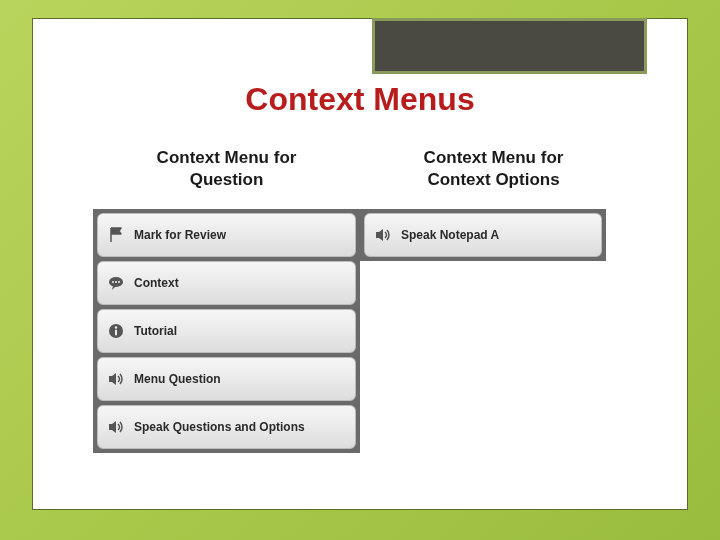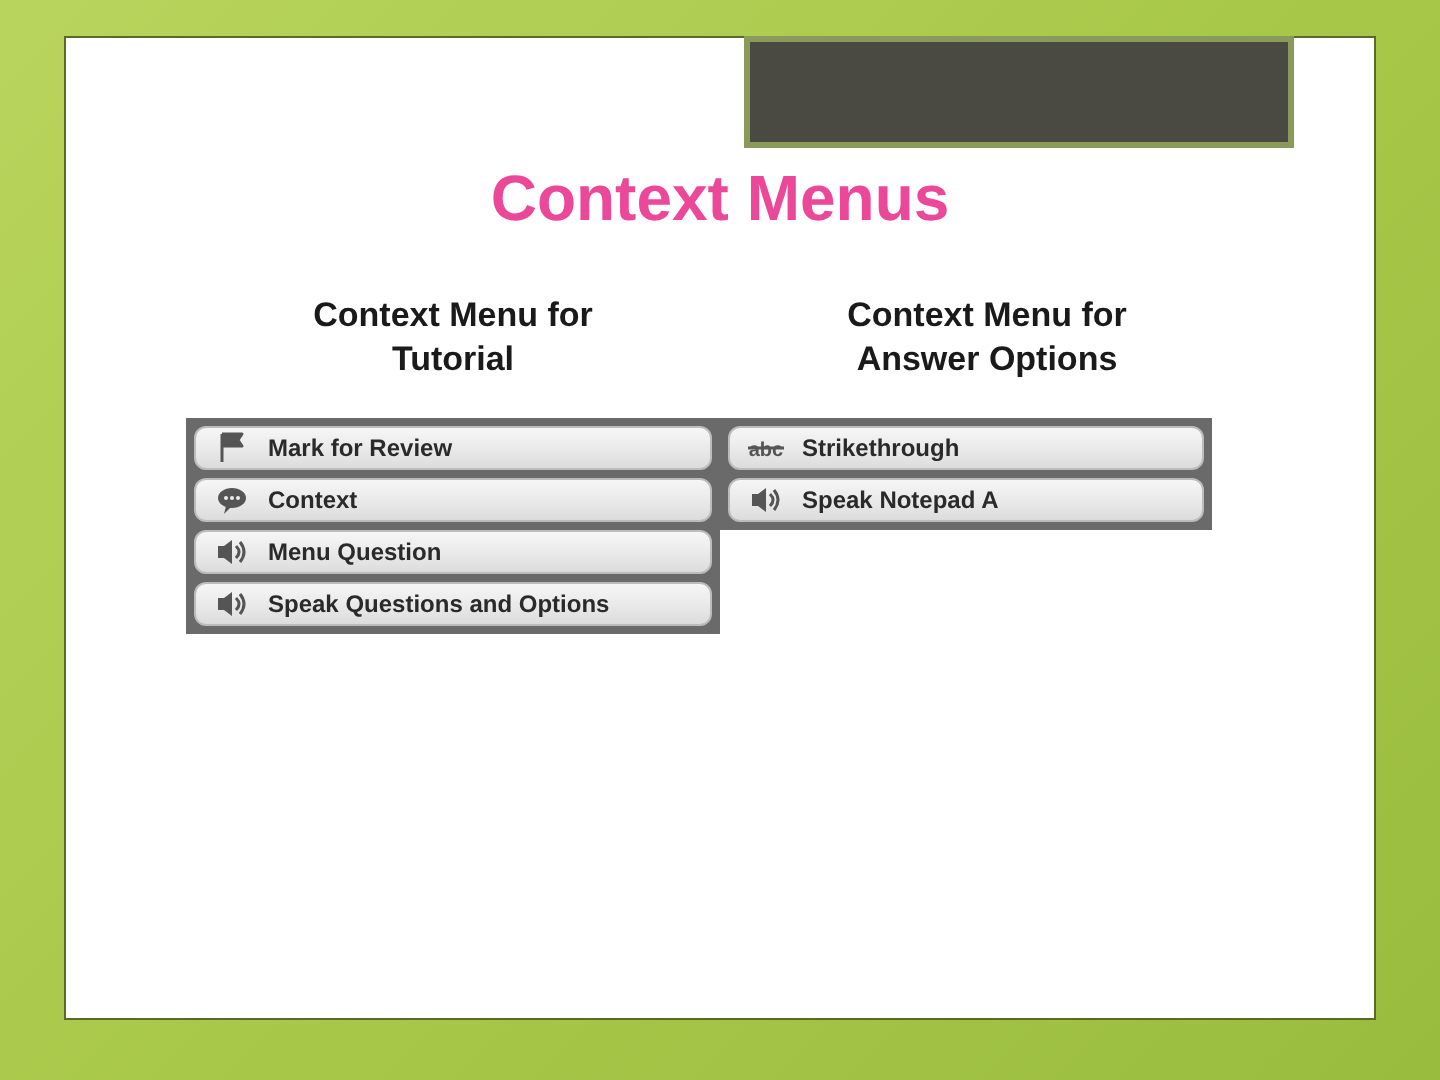--- a/index.html
+++ b/index.html
@@ -21,21 +21,21 @@
     width: 275px; height: 56px;
     background: #4a4a42;
     border: 3px solid #8a9a5a;
   }
   .title {
     position: absolute;
     top: 62px; left: 0; right: 0;
     text-align: center;
     font-size: 32px;
     font-weight: bold;
-    color: #ec4899;
+    color: #b91c1c;
   }
   .columns {
     position: absolute;
     top: 128px; left: 60px; right: 60px; bottom: 20px;
     display: flex;
   }
   .col { flex: 1; }
   .col-title {
     text-align: center;
     font-size: 17px;
@@ -48,21 +48,21 @@
     background: #6a6a6a;
     padding: 4px;
     display: flex;
     flex-direction: column;
     gap: 4px;
   }
   .menu-item {
     background: linear-gradient(to bottom, #f6f6f6 0%, #eaeaea 50%, #dcdcdc 100%);
     border: 1px solid #bcbcbc;
     border-radius: 6px;
-    height: 22px;
+    height: 44px;
     display: flex;
     align-items: center;
     padding: 0 8px;
     gap: 8px;
   }
   .icon {
     width: 20px; height: 20px;
     display: flex; align-items: center; justify-content: center;
     flex-shrink: 0;
   }
@@ -79,21 +79,21 @@
 
 <div class="slide">
   <div class="accent-box"></div>
   <div class="title">Context Menus</div>
 
   <div class="columns">
 
     <div class="col">
       <div class="col-title">
         <span>Context Menu for</span><br>
-        <span>Tutorial</span>
+        <span>Question</span>
       </div>
       <div class="menu">
         <div class="menu-item">
           <span class="icon">
             <svg width="18" height="18" viewBox="0 0 18 18">
                 <path d="M4 2 L4 16 M4 2 L14 2 L12 5 L14 8 L4 8" fill="#555" stroke="#555" stroke-width="1.5" stroke-linejoin="round"></path>
               </svg>
           </span>
           <span class="item-label">Mark for Review</span>
         </div>
@@ -101,20 +101,30 @@
           <span class="icon">
             <svg width="18" height="18" viewBox="0 0 18 18">
                 <ellipse cx="9" cy="8" rx="7" ry="5" fill="#555"></ellipse>
                 <path d="M6 12 L5 16 L9 12" fill="#555"></path>
                 <circle cx="6" cy="8" r="1" fill="#eee"></circle>
                 <circle cx="9" cy="8" r="1" fill="#eee"></circle>
                 <circle cx="12" cy="8" r="1" fill="#eee"></circle>
               </svg>
           </span>
           <span class="item-label">Context</span>
+        </div>
+        <div class="menu-item">
+          <span class="icon">
+            <svg width="18" height="18" viewBox="0 0 18 18">
+                <circle cx="9" cy="9" r="7" fill="#555"></circle>
+                <circle cx="9" cy="5.5" r="1.2" fill="#eee"></circle>
+                <rect x="8" y="7.5" width="2" height="6" rx="1" fill="#eee"></rect>
+              </svg>
+          </span>
+          <span class="item-label">Tutorial</span>
         </div>
         <div class="menu-item">
           <span class="icon">
             <svg width="18" height="18" viewBox="0 0 18 18">
                 <path d="M2 6 L5 6 L9 3 L9 15 L5 12 L2 12 Z" fill="#555"></path>
                 <path d="M11 6 Q14 9 11 12" fill="none" stroke="#555" stroke-width="1.5"></path>
                 <path d="M13 4 Q17 9 13 14" fill="none" stroke="#555" stroke-width="1.5"></path>
               </svg>
           </span>
           <span class="item-label">Menu Question</span>
@@ -128,32 +138,23 @@
               </svg>
           </span>
           <span class="item-label">Speak Questions and Options</span>
         </div>
       </div>
     </div>
 
     <div class="col col-right">
       <div class="col-title">
         <span>Context Menu for</span><br>
-        <span>Answer Options</span>
+        <span>Context Options</span>
       </div>
       <div class="menu">
-        <div class="menu-item">
-          <span class="icon">
-            <svg width="20" height="16" viewBox="0 0 20 16">
-                <text x="10" y="12" font-size="10" font-weight="bold" fill="#555" text-anchor="middle">abc</text>
-                <line x1="1" y1="8" x2="19" y2="8" stroke="#555" stroke-width="1.5"></line>
-              </svg>
-          </span>
-          <span class="item-label">Strikethrough</span>
-        </div>
         <div class="menu-item">
           <span class="icon">
             <svg width="18" height="18" viewBox="0 0 18 18">
                 <path d="M2 6 L5 6 L9 3 L9 15 L5 12 L2 12 Z" fill="#555"></path>
                 <path d="M11 6 Q14 9 11 12" fill="none" stroke="#555" stroke-width="1.5"></path>
                 <path d="M13 4 Q17 9 13 14" fill="none" stroke="#555" stroke-width="1.5"></path>
               </svg>
           </span>
           <span class="item-label">Speak Notepad A</span>
         </div>

